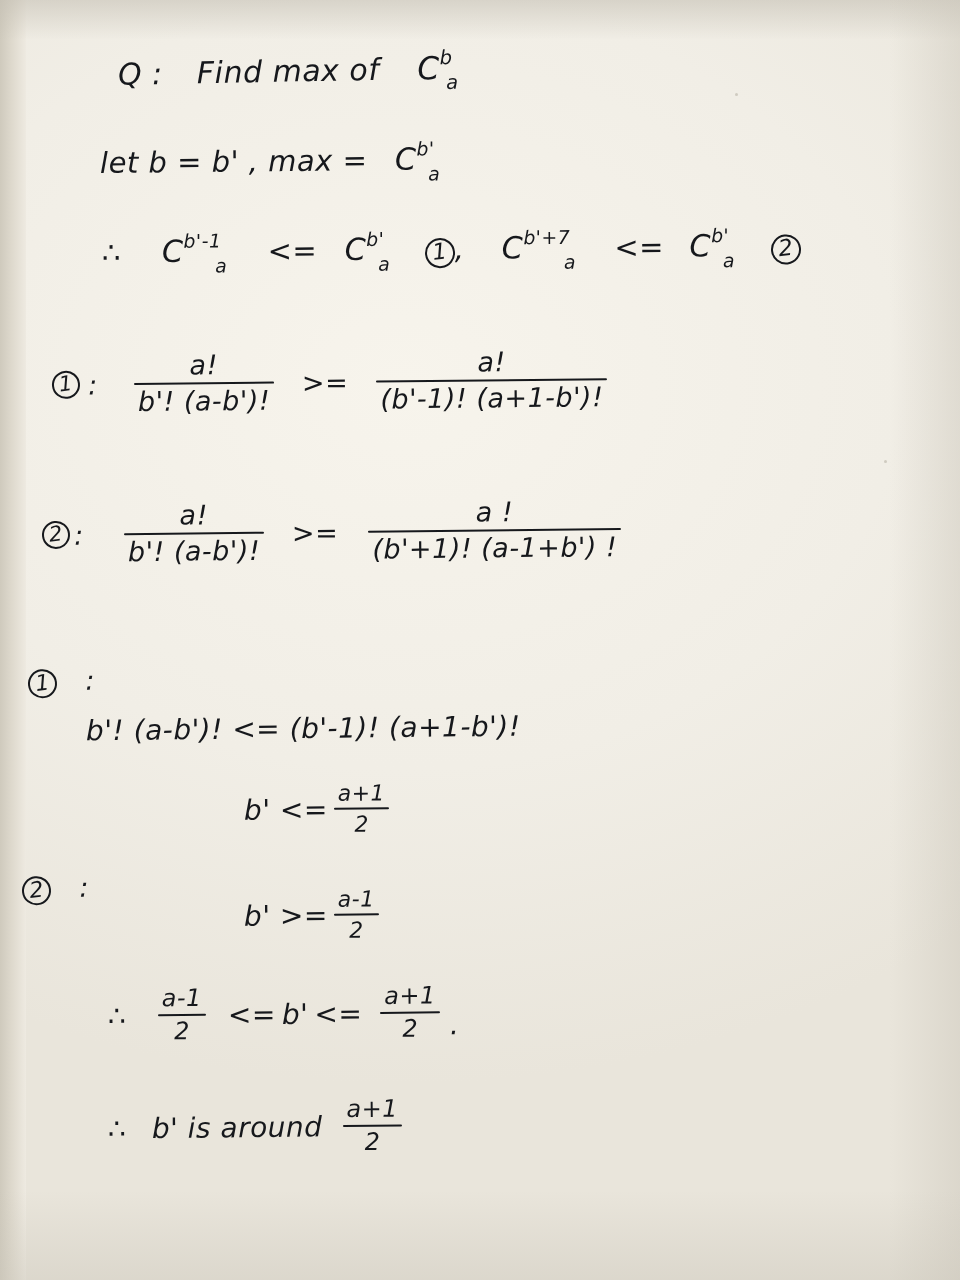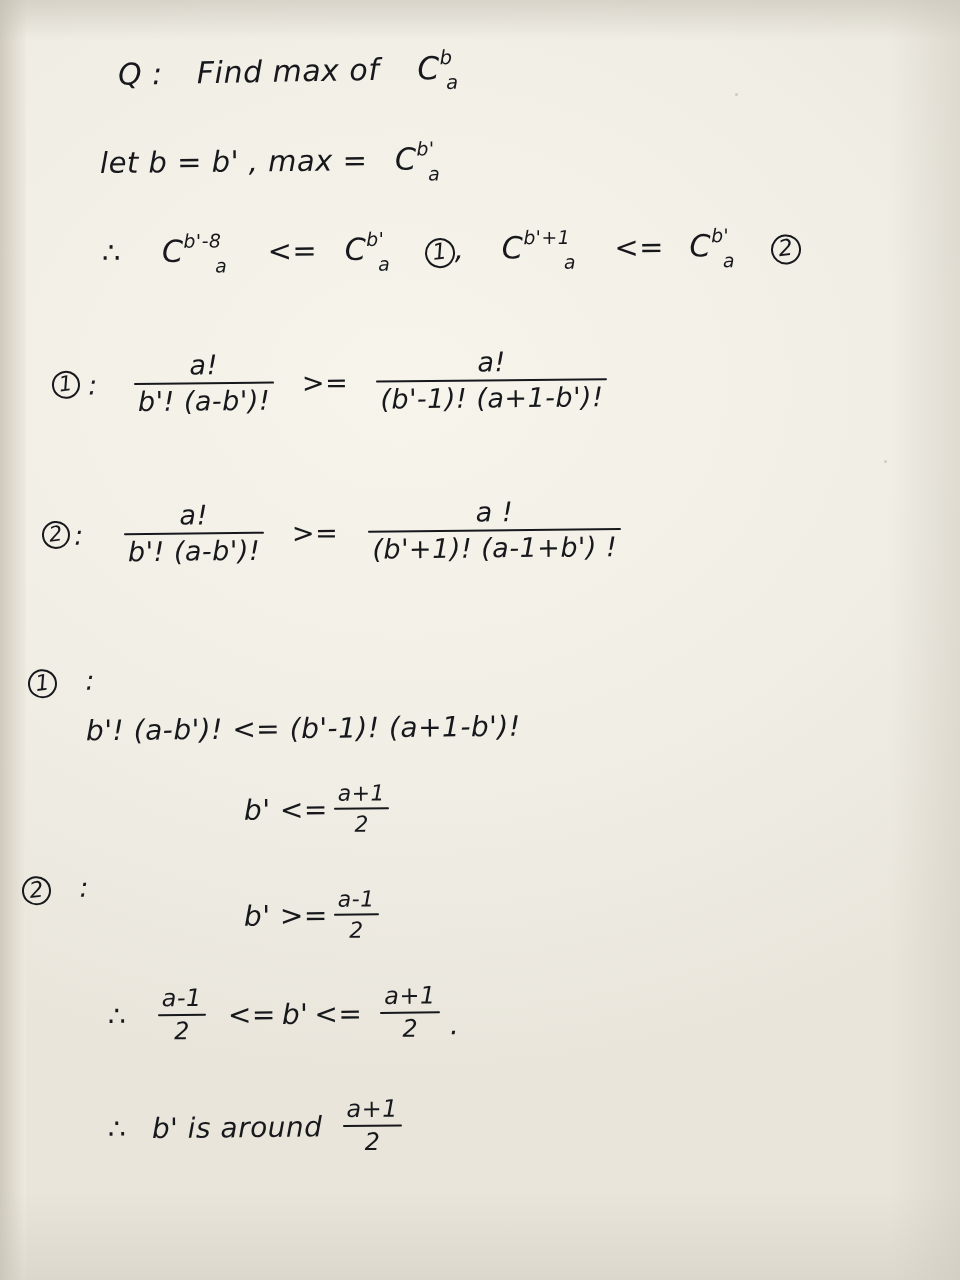--- a/index.html
+++ b/index.html
@@ -146,33 +146,33 @@
     <span style="display:inline-block; width:8px;"></span>
     <span class="bigC">
       <span>C</span><span class="sup">b'</span><span class="sub">a</span>
     </span>
   </div>
 
   <div class="ink hw r2" style="left:102px; top:230px; font-size:29px;">
     <span class="therefore">∴</span>
     <span style="display:inline-block; width:22px;"></span>
     <span class="bigC">
-      <span>C</span><span class="sup">b'-8</span><span class="sub">a</span>
+      <span>C</span><span class="sup">b'-1</span><span class="sub">a</span>
     </span>
     <span style="display:inline-block; width:14px;"></span>
     <span>&lt;=</span>
     <span style="display:inline-block; width:8px;"></span>
     <span class="bigC">
       <span>C</span><span class="sup">b'</span><span class="sub">a</span>
     </span>
     <span style="display:inline-block; width:8px;"></span>
     <span class="circnum">1</span><span>,</span>
     <span style="display:inline-block; width:18px;"></span>
     <span class="bigC">
-      <span>C</span><span class="sup">b'+1</span><span class="sub">a</span>
+      <span>C</span><span class="sup">b'+7</span><span class="sub">a</span>
     </span>
     <span style="display:inline-block; width:12px;"></span>
     <span>&lt;=</span>
     <span style="display:inline-block; width:6px;"></span>
     <span class="bigC">
       <span>C</span><span class="sup">b'</span><span class="sub">a</span>
     </span>
     <span style="display:inline-block; width:10px;"></span>
     <span class="circnum">2</span>
   </div>

